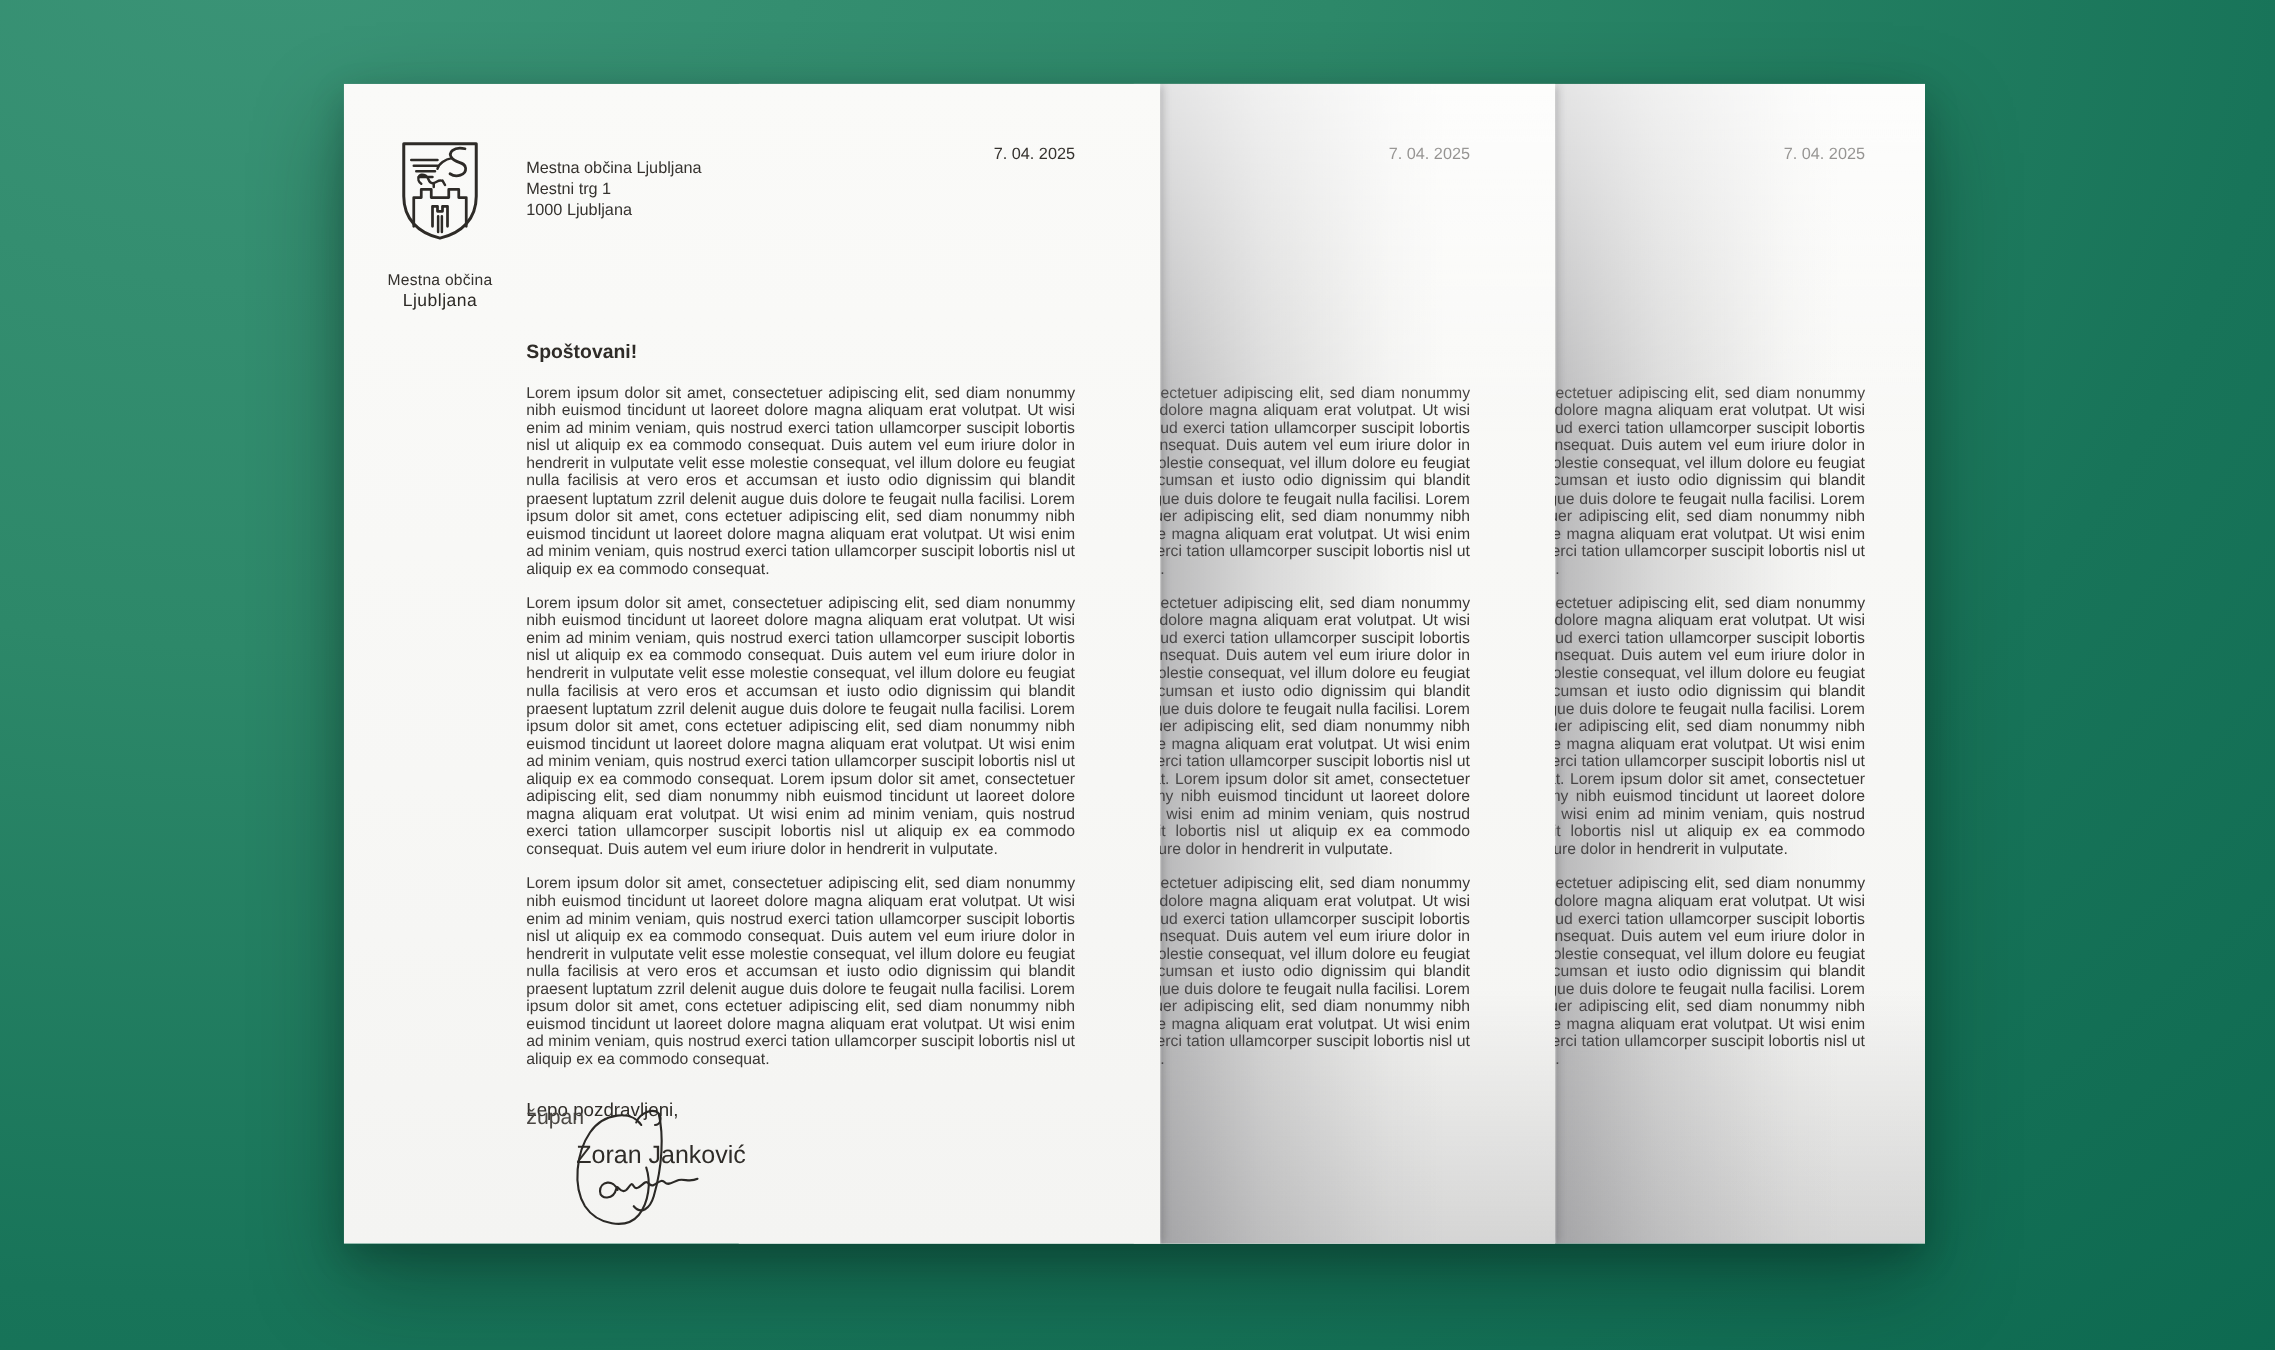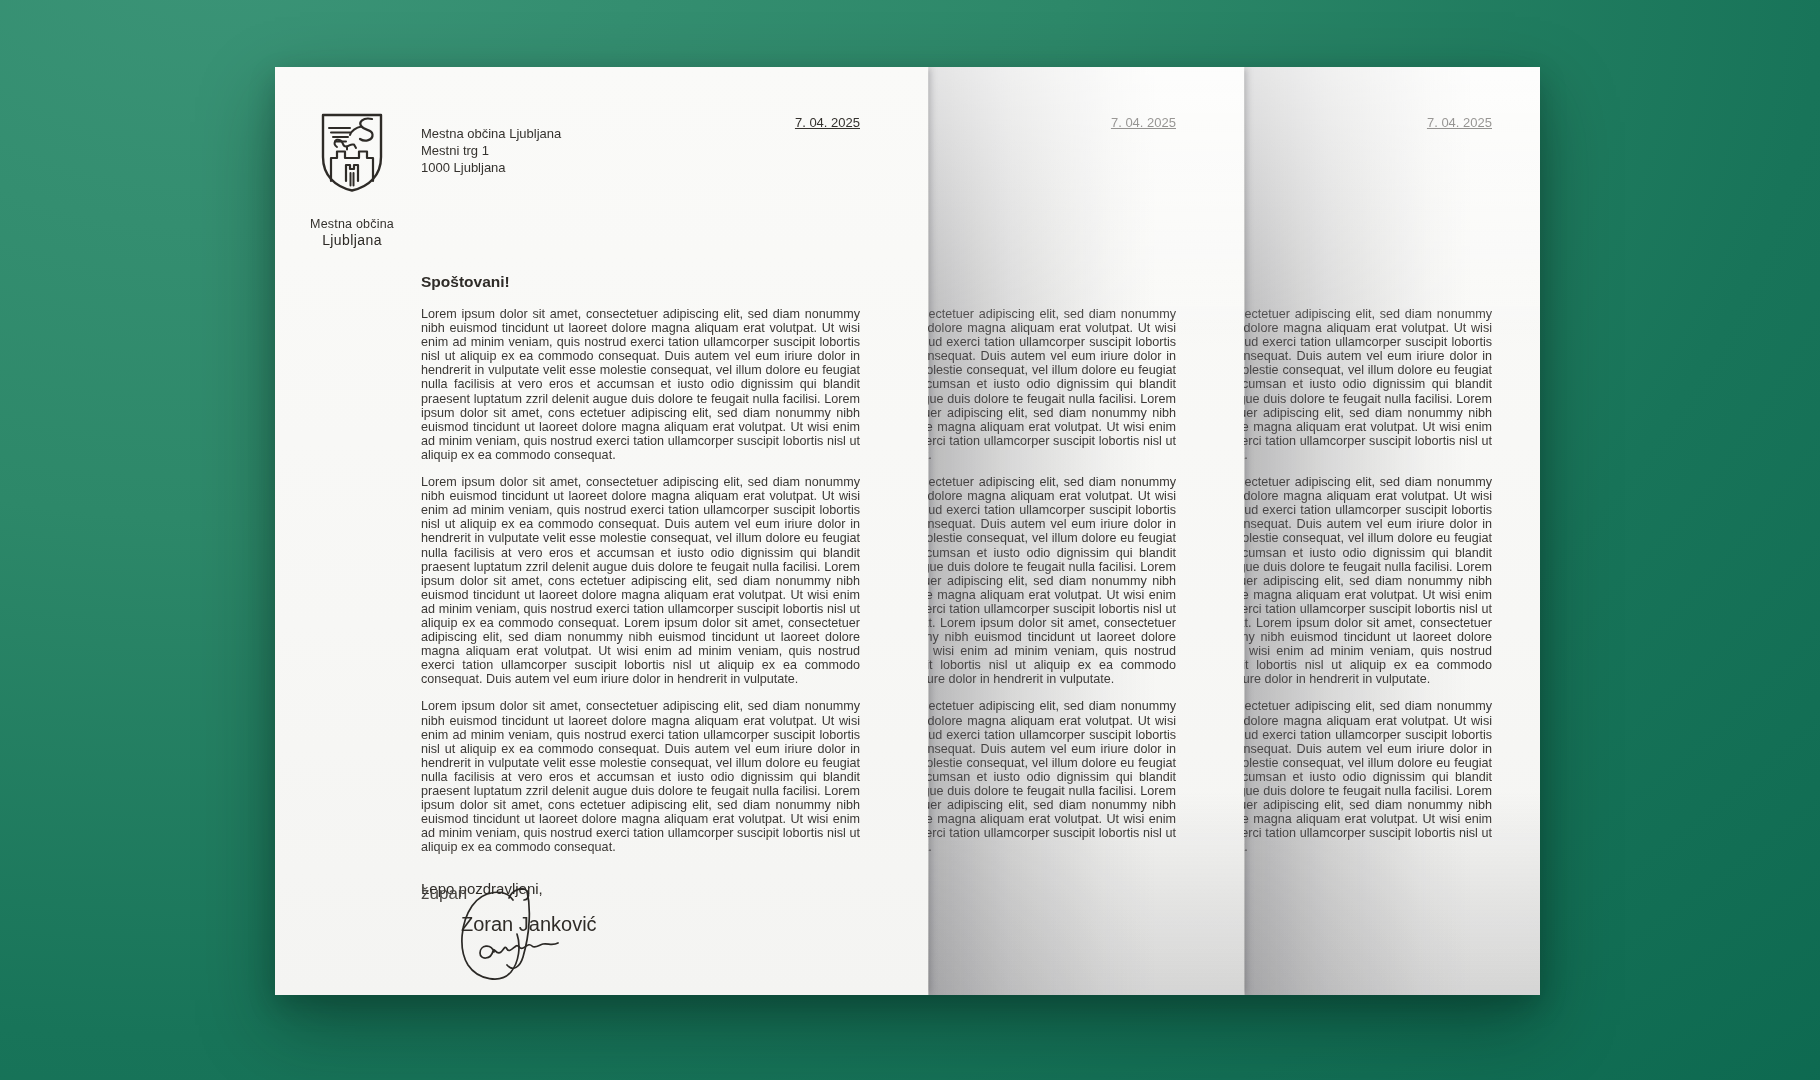--- a/index.html
+++ b/index.html
@@ -29,21 +29,21 @@
       linear-gradient(to bottom, rgba(255,255,255,.60) 0%, rgba(255,255,255,0) 30%),
       linear-gradient(to top, rgba(88,88,94,.20) 0%, rgba(88,88,94,0) 22%),
       linear-gradient(to right, rgba(92,92,98,.40) 0%, rgba(92,92,98,.20) 26%, rgba(92,92,98,.04) 58%, rgba(92,92,98,0) 72%);
   }
   .letter{position:absolute;inset:0;color:#3a3733;}
   .logo-block{position:absolute;left:18px;top:46px;width:118px;text-align:center;}
   .coa{display:block;margin:0 auto;}
   .logo-caption-1{font-size:12.5px;letter-spacing:.2px;margin-top:24px;color:#34312d;}
   .logo-caption-2{font-size:14px;font-weight:normal;letter-spacing:.4px;margin-top:1px;color:#2c2925;}
   .sender{position:absolute;left:146px;top:58px;font-size:13px;line-height:17px;color:#35322e;}
-  .date{position:absolute;top:48px;right:68px;font-size:13px;color:#35322e;text-decoration:underline;}
+  .date{position:absolute;top:48px;right:68px;font-size:13px;color:#35322e;}
   .salutation{position:absolute;left:146px;top:206px;font-size:15.5px;color:#2f2c28;font-weight:bold;}
   .body-text{position:absolute;left:146px;top:236px;width:439px;}
   .body-text p{
     margin:4px 0 13px 0;font-size:12.6px;line-height:14.1px;
     text-align:justify;color:#3b3835;
   }
   .closing{position:absolute;left:146px;top:813px;font-size:15px;color:#2f2c28;}
   .signer-name{position:absolute;left:146px;top:846px;font-size:20px;color:#2f2c28;margin-left:40px;}
   .signer-title{position:absolute;left:146px;top:817px;font-size:17px;color:#4a4743;}
   .signature{position:absolute;left:178px;top:818px;z-index:4;}

